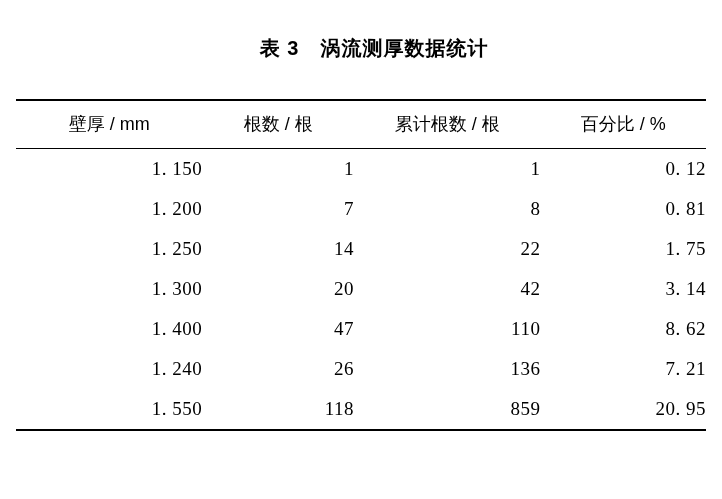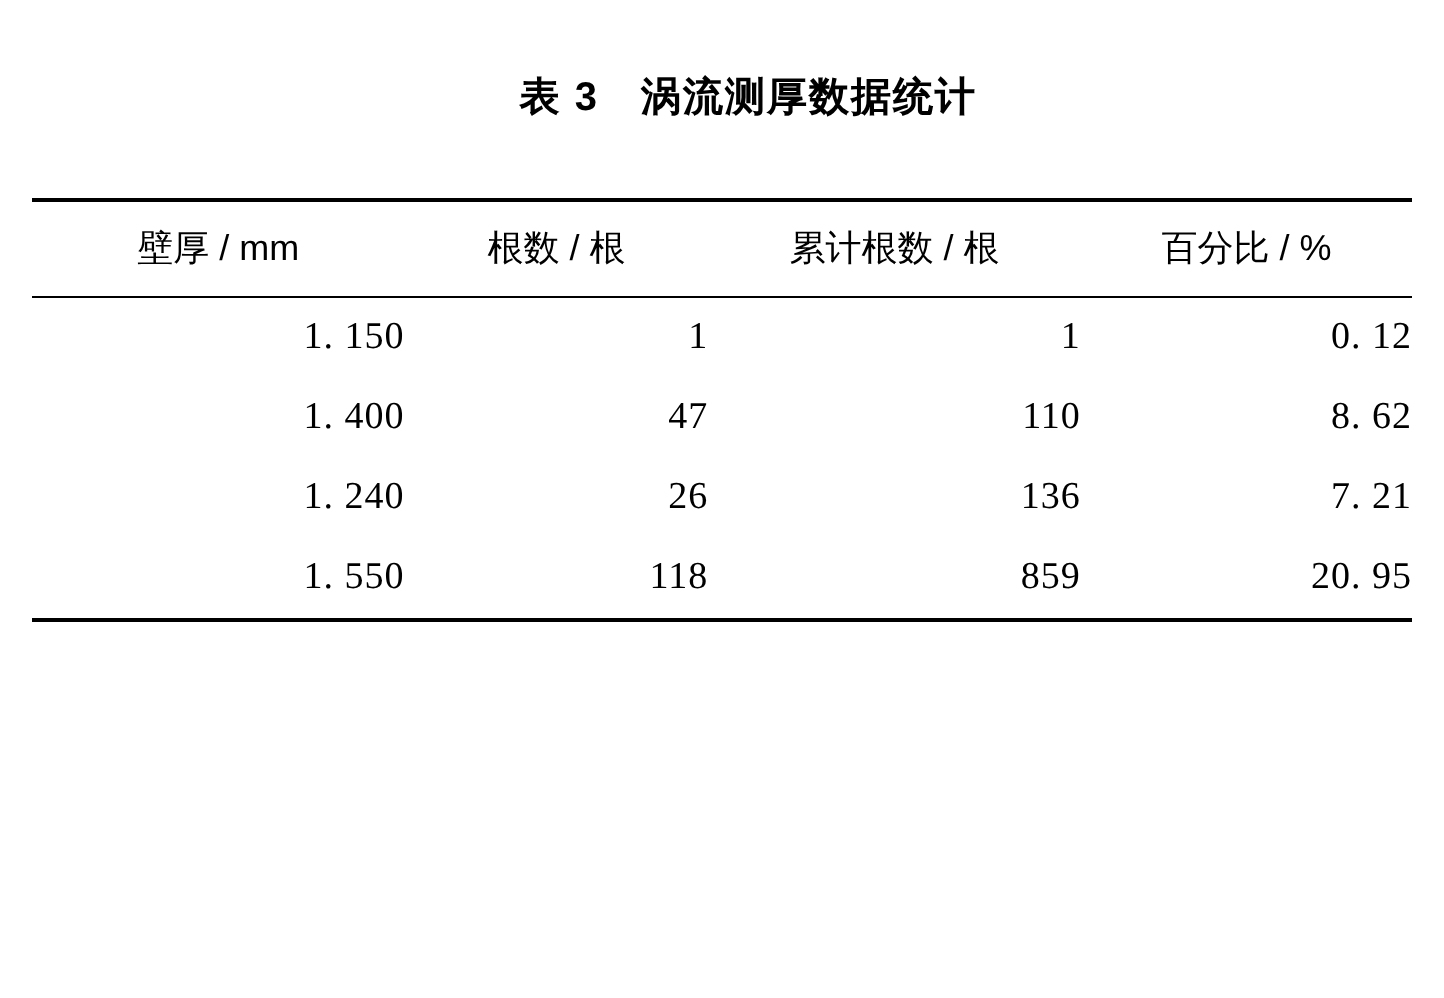--- a/index.html
+++ b/index.html
@@ -90,20 +90,38 @@
       </tr>
     </thead>
     <tbody>
       <tr>
         <td>1. 150</td>
         <td>1</td>
         <td>1</td>
         <td>0. 12</td>
       </tr>
       <tr>
+        <td>1. 200</td>
+        <td>7</td>
+        <td>8</td>
+        <td>0. 81</td>
+      </tr>
+      <tr>
+        <td>1. 250</td>
+        <td>14</td>
+        <td>22</td>
+        <td>1. 75</td>
+      </tr>
+      <tr>
+        <td>1. 300</td>
+        <td>20</td>
+        <td>42</td>
+        <td>3. 14</td>
+      </tr>
+      <tr>
         <td>1. 400</td>
         <td>47</td>
         <td>110</td>
         <td>8. 62</td>
       </tr>
       <tr>
         <td>1. 240</td>
         <td>26</td>
         <td>136</td>
         <td>7. 21</td>

